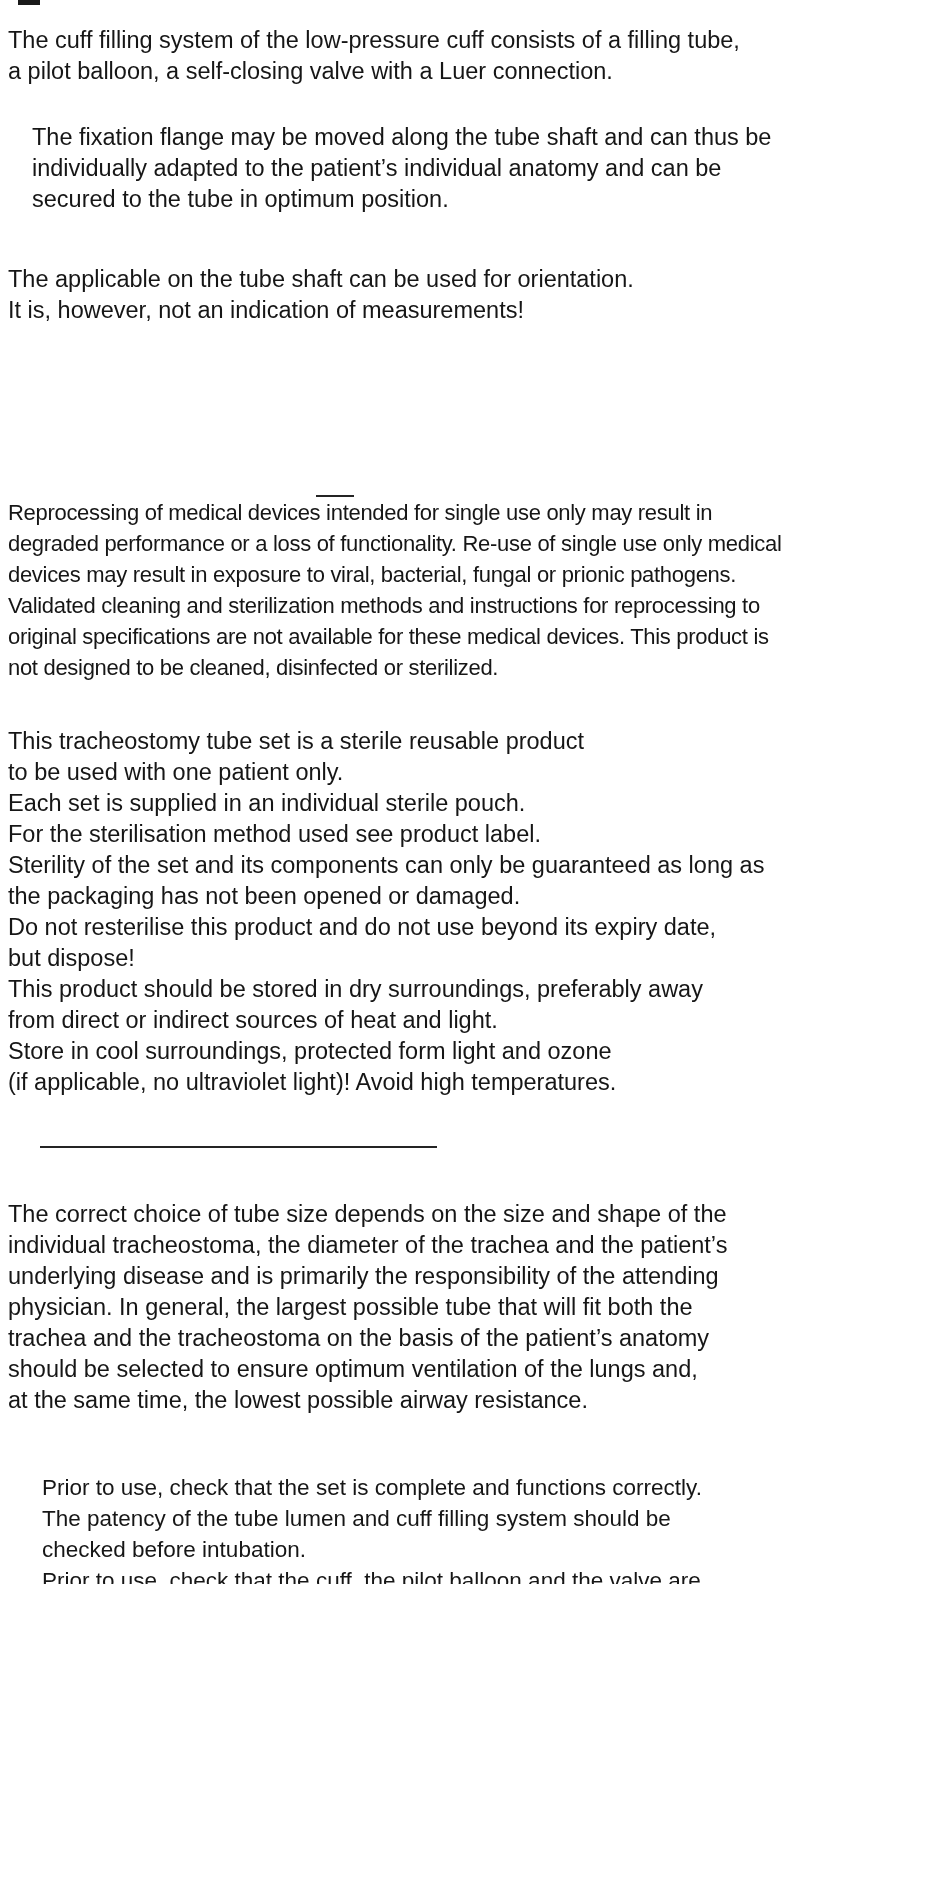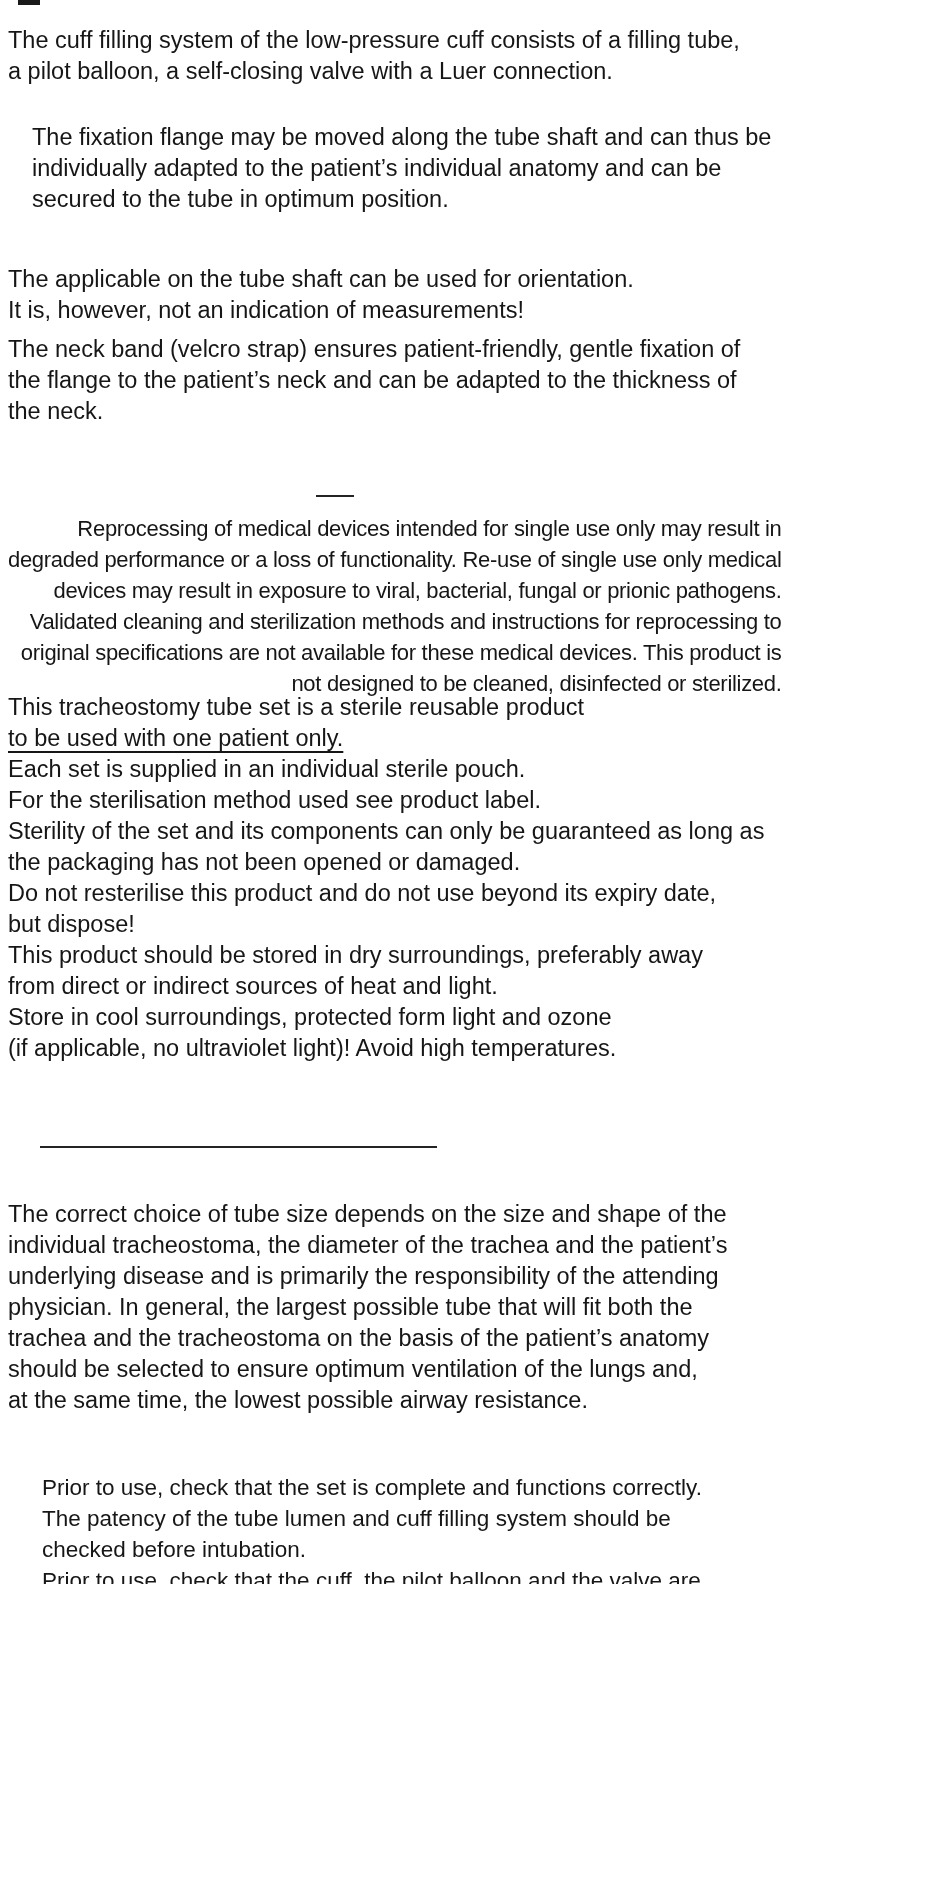--- a/index.html
+++ b/index.html
@@ -32,66 +32,62 @@
   .block {
     position: absolute;
     left: 8px;
   }
   .block .line {
     white-space: pre-line;
     font-size: 23.5px;
     line-height: 31px;
   }
   .underlined {
-    text-decoration: underline;
     text-decoration-thickness: 2px;
     text-underline-offset: 5px;
   }
   .divider {
     position: absolute;
     height: 2px;
     background: #242424;
   }
   .divider.short { left: 316px; top: 495px; width: 38px; }
   .divider.long  { left: 40px;  top: 1146px; width: 397px; }
   .edge-mark {
     position: absolute;
     left: 18px; top: 0px;
     width: 22px; height: 5px;
     background: #1a1a1a;
   }
   #p-cuff      { top: 25px;  }
   #p-flange    { top: 122px; margin-left: 24px; }
   #p-grad      { top: 264px; }
   #p-neckband  { top: 334px; }
-  #p-reproc    { top: 513px; text-align: right; }
-  #p-sterile   { top: 692px; }
+  #p-reproc    { top: 497px; }
+  #p-sterile   { top: 726px; }
   #p-tubesize  { top: 1199px; }
   #p-prioruse  { top: 1472px; left: 42px; font-size: 22.5px; }
 </style>
 </head>
 <body>
 
 <div class="page">
 
   <div class="edge-mark"></div>
 
   <div class="para" id="p-cuff">The cuff filling system of the low-pressure cuff consists of a filling tube,
 a pilot balloon, a self-closing valve with a Luer connection.</div>
 
   <div class="para" id="p-flange">The fixation flange may be moved along the tube shaft and can thus be
 individually adapted to the patient’s individual anatomy and can be
 secured to the tube in optimum position.</div>
 
   <div class="para" id="p-grad">The applicable on the tube shaft can be used for orientation.
 It is, however, not an indication of measurements!</div>
 
-  <div class="para" id="p-neckband">The neck band (velcro strap) ensures patient-friendly, gentle fixation of
-the flange to the patient’s neck and can be adapted to the thickness of
-the neck.</div>
 
   <div class="divider short"></div>
 
   <div class="para condensed" id="p-reproc">Reprocessing of medical devices intended for single use only may result in
 degraded performance or a loss of functionality. Re-use of single use only medical
 devices may result in exposure to viral, bacterial, fungal or prionic pathogens.
 Validated cleaning and sterilization methods and instructions for reprocessing to
 original specifications are not available for these medical devices. This product is
 not designed to be cleaned, disinfected or sterilized.</div>
 

